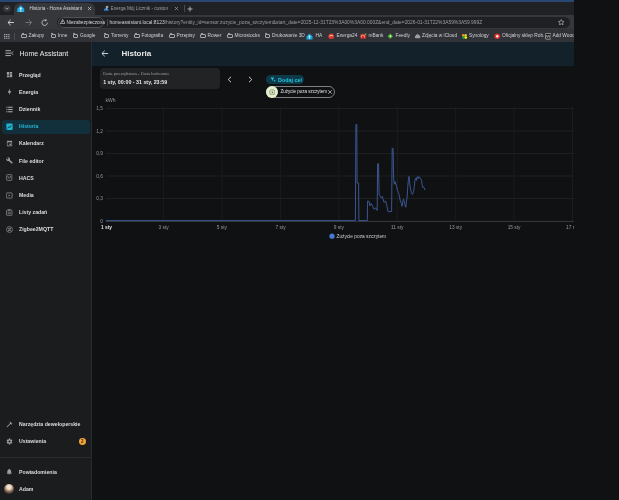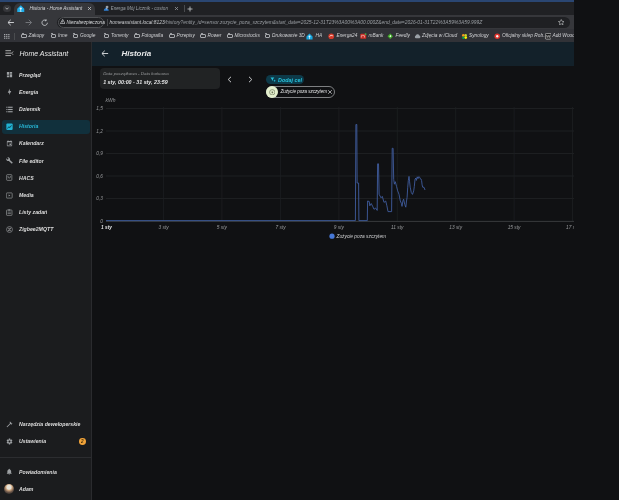--- a/index.html
+++ b/index.html
@@ -1,19 +1,19 @@
 <!DOCTYPE html>
 <html><head>
 <meta charset="utf-8">
 <style>
   * { margin:0; padding:0; box-sizing:border-box; }
   html,body { width:619px; height:500px; overflow:hidden; background:#101113;
     font-family:"Liberation Sans", sans-serif; }
   .abs { position:absolute; }
-  #screen { position:relative; width:574px; height:500px; overflow:hidden;font-style:italic; }
+  #screen { position:relative; width:574px; height:500px; overflow:hidden; }
   
   #topline { left:0; top:0; width:619px; height:1.5px; background:#2a4672; }
   #tabbar { left:0; top:1.5px; width:619px; height:13.5px; background:#202124; }
   #navbar { left:0; top:15px; width:619px; height:14px; background:#36373b; }
   #bookbar { left:0; top:29px; width:619px; height:13px; background:#313237; }
   .tab-active { position:absolute; left:14px; top:3px; width:81px; height:12px;
     background:#36373b; border-radius:6px 6px 0 0; }
   .tabtxt { position:absolute; font-size:4.7px; color:#d5d7da; top:5.5px; white-space:nowrap; }
   .tabtxt2 { color:#9aa0a6; }
   #addrpill { left:57px; top:16.5px; width:513px; height:11px; background:#1f2023; border-radius:6px; }

